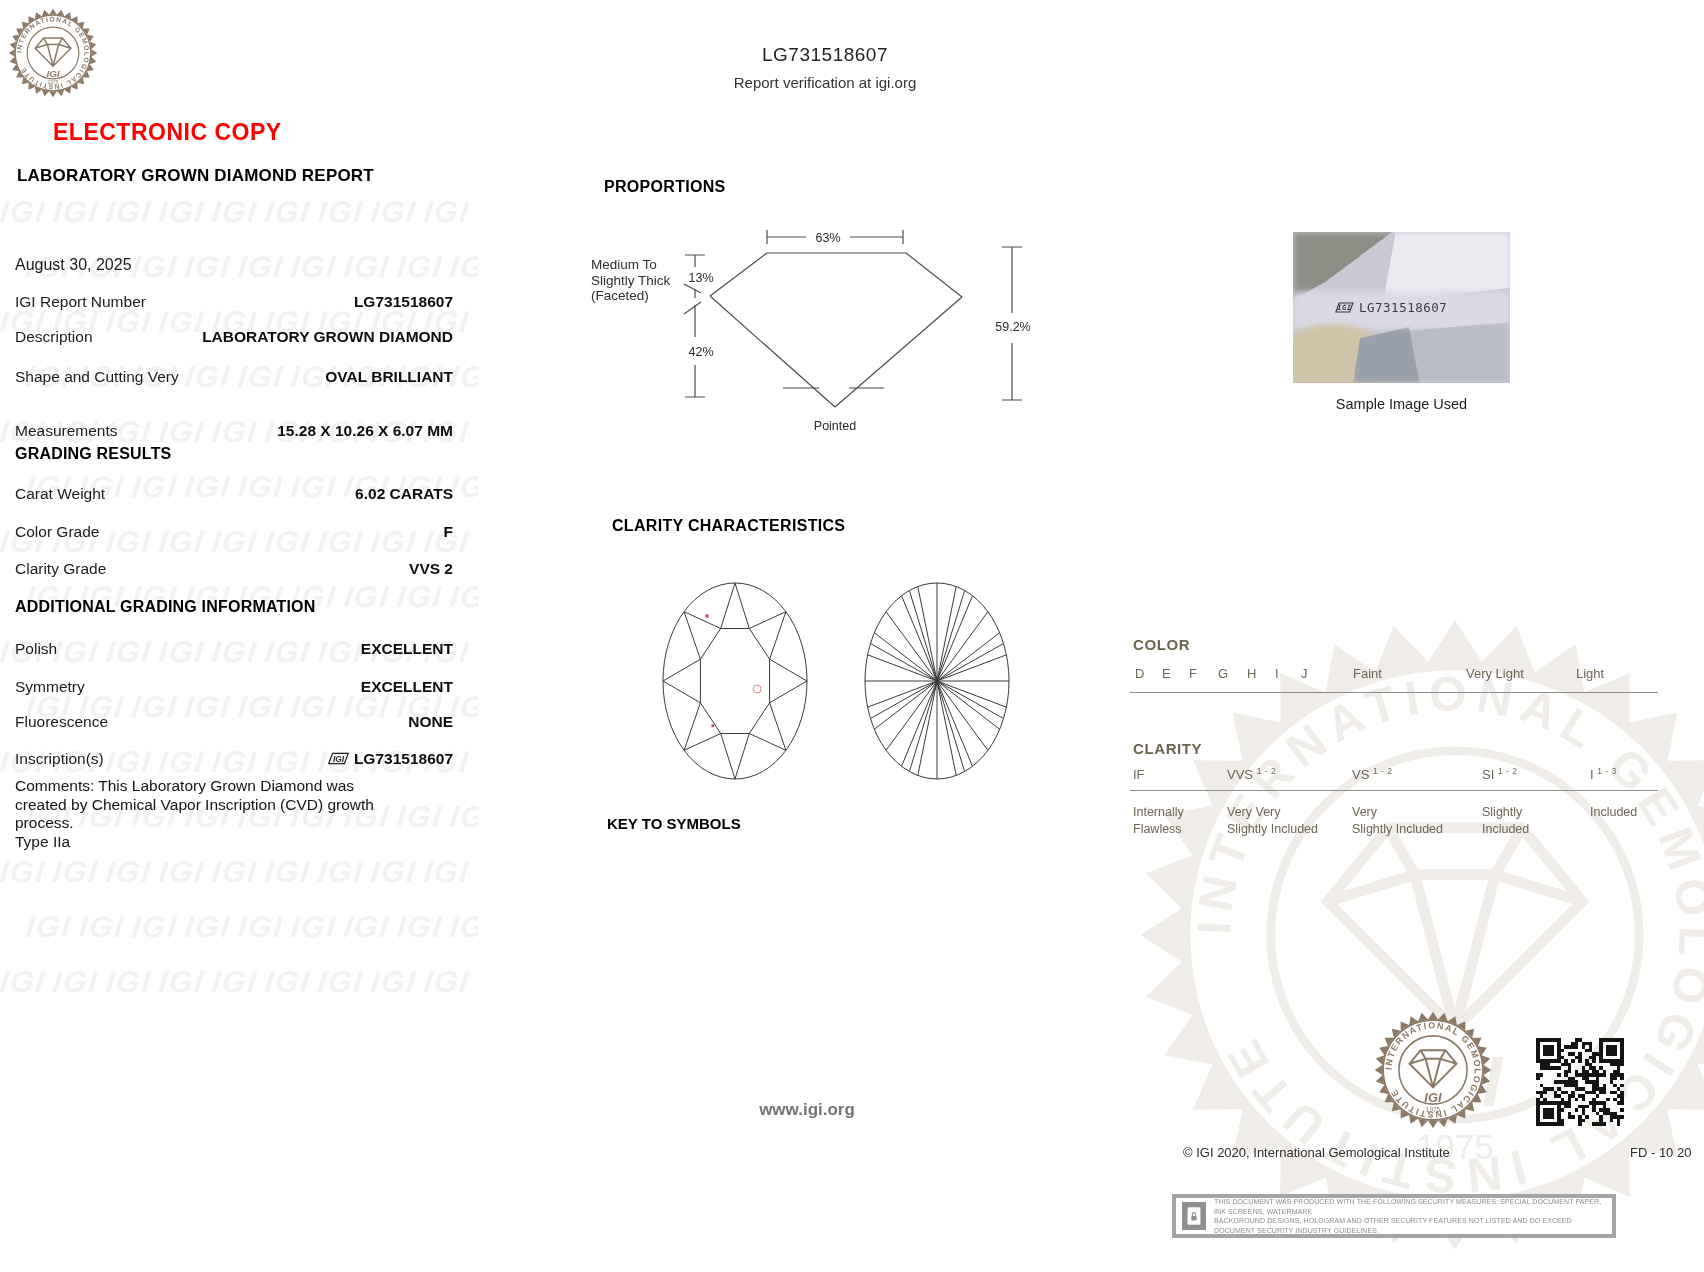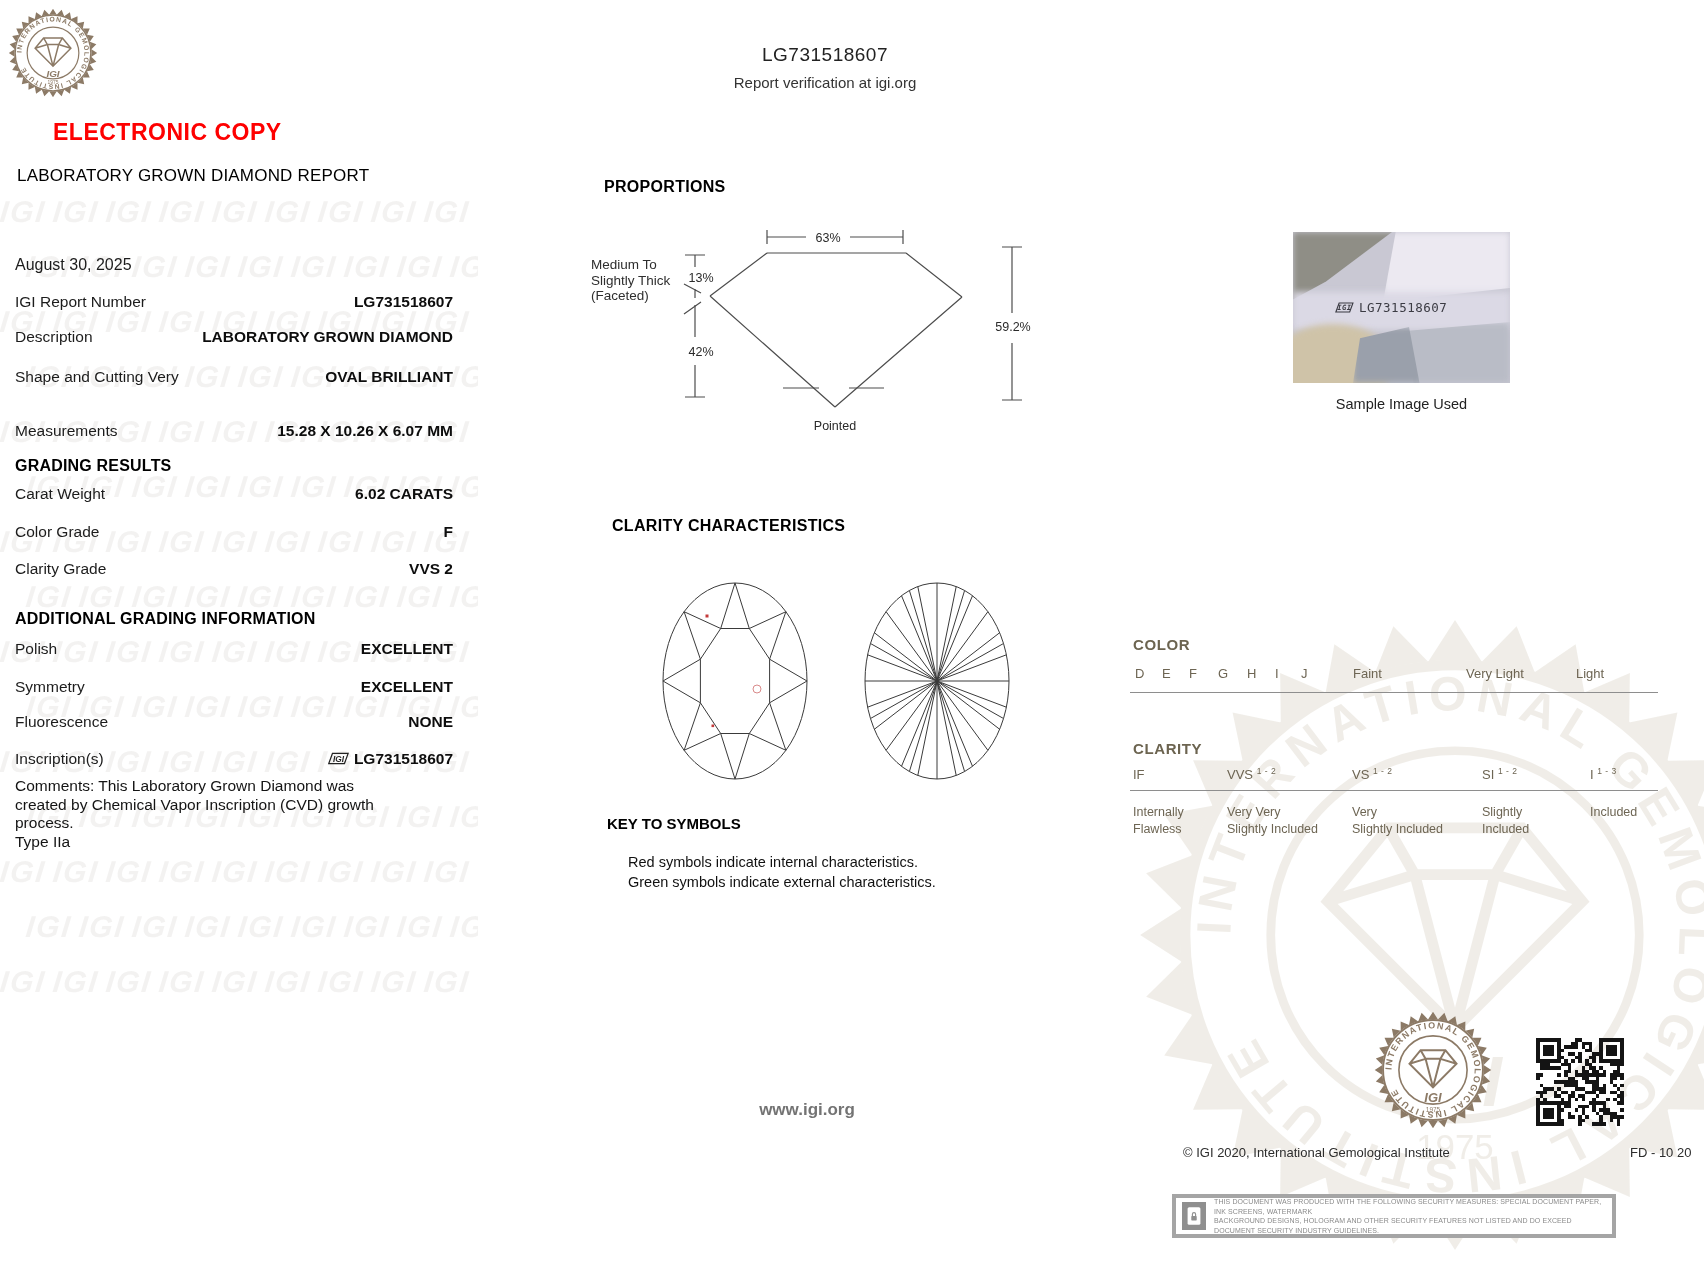--- a/index.html
+++ b/index.html
@@ -11,26 +11,26 @@
   #hdr-logo{left:6px;top:6px;width:94px;height:94px;}
   #org-name{left:129px;top:20px;font-size:21.5px;font-weight:bold;color:#3e3a37;line-height:28px;letter-spacing:.4px;}
   #electronic-copy{left:53px;top:119px;font-size:23px;font-weight:bold;color:#fe0000;letter-spacing:.5px;}
   #top-number{left:625px;top:44px;width:400px;text-align:center;font-size:19px;color:#222;letter-spacing:.5px;}
   #top-verify{left:625px;top:74px;width:400px;text-align:center;font-size:15px;color:#333;}
 
   
   #wm-left{left:0;top:195px;width:478px;height:825px;overflow:hidden;pointer-events:none;}
   .wm-tile{position:absolute;font-size:30px;font-weight:bold;font-style:italic;
            color:rgba(125,115,105,0.09);letter-spacing:2px;transform:skewX(-6deg);}
-  #report-title{left:17px;top:166px;font-size:17px;font-weight:normal;color:#000;letter-spacing:.2px;}
+  #report-title{left:17px;top:166px;font-size:17px;font-weight:bold;color:#000;letter-spacing:.2px;}
   #report-date{left:15px;top:256px;font-size:16px;color:#1c1c1c;}
   .frow{position:absolute;left:15px;width:438px;height:19px;}
   .frow .lab{position:absolute;left:0;top:0;font-size:15.5px;color:#1c1c1c;white-space:nowrap;}
   .frow .val{position:absolute;right:0;top:0;font-size:15.5px;font-weight:bold;color:#0d0d0d;white-space:nowrap;}
-  .sechead{position:absolute;left:15px;font-size:16px;font-weight:bold;color:#000;letter-spacing:.2px;margin-top:12px;}
+  .sechead{position:absolute;left:15px;font-size:16px;font-weight:bold;color:#000;letter-spacing:.2px;}
   .mini-igi{display:inline-block;vertical-align:-2px;margin-right:4px;}
   #comments{left:15px;top:777px;font-size:15.5px;line-height:18.5px;color:#141414;}
 
   
   #prop-head{left:604px;top:178px;font-size:16px;font-weight:bold;color:#000;letter-spacing:.3px;}
   #prop-svg{left:535px;top:225px;width:500px;height:215px;}
   #girdle-note{left:591px;top:257px;font-size:13.5px;line-height:15.5px;color:#2e2e2e;}
   .pline{stroke:#4d4d4d;stroke-width:1.2;fill:none;}
   .ptxt{font-family:"Liberation Sans",sans-serif;font-size:12.5px;fill:#2a2a2a;}
 
@@ -368,24 +368,20 @@
       <path class="cline" d="M297,123 L366.4,149.2 M297,123 L359.7,171.3"></path>
       <path class="cline" d="M297,123 L332.5,208.3 M297,123 L316.2,217.4"></path>
       <path class="cline" d="M297,123 L277.8,217.4 M297,123 L261.5,208.3"></path>
       <path class="cline" d="M297,123 L234.3,171.3 M297,123 L227.6,149.2"></path>
       <path class="cline" d="M297,123 L227.6,96.8 M297,123 L234.3,74.7"></path>
       <path class="cline" d="M297,123 L261.5,37.7 M297,123 L277.8,28.6"></path>
       <path class="cline" d="M297,123 L316.2,28.6 M297,123 L332.5,37.7"></path>
       <path class="cline" d="M297,123 L359.7,74.7 M297,123 L366.4,96.8"></path>
     </svg>
   <div class="abs" id="key-head">KEY TO SYMBOLS</div>
-  <div class="abs" id="key-lines">
-    <div>Red symbols indicate internal characteristics.</div>
-    <div>Green symbols indicate external characteristics.</div>
-  </div>
 
   <div class="abs" id="wm-seal"><svg viewBox="0 0 100 100" width="100%" height="100%">
     <polygon points="97.0,50.0 90.8,54.0 96.1,59.2 89.2,61.9 93.4,68.0 86.2,69.3 89.1,76.1 81.7,76.0 83.2,83.2 76.0,81.7 76.1,89.1 69.3,86.2 68.0,93.4 61.9,89.2 59.2,96.1 54.0,90.8 50.0,97.0 46.0,90.8 40.8,96.1 38.1,89.2 32.0,93.4 30.7,86.2 23.9,89.1 24.0,81.7 16.8,83.2 18.3,76.0 10.9,76.1 13.8,69.3 6.6,68.0 10.8,61.9 3.9,59.2 9.2,54.0 3.0,50.0 9.2,46.0 3.9,40.8 10.8,38.1 6.6,32.0 13.8,30.7 10.9,23.9 18.3,24.0 16.8,16.8 24.0,18.3 23.9,10.9 30.7,13.8 32.0,6.6 38.1,10.8 40.8,3.9 46.0,9.2 50.0,3.0 54.0,9.2 59.2,3.9 61.9,10.8 68.0,6.6 69.3,13.8 76.1,10.9 76.0,18.3 83.2,16.8 81.7,24.0 89.1,23.9 86.2,30.7 93.4,32.0 89.2,38.1 96.1,40.8 90.8,46.0" fill="#d9d2c4"></polygon>
     <circle cx="50" cy="50" r="41" fill="#fff"></circle>
     <circle cx="50" cy="50" r="40.3" fill="none" stroke="#d9d2c4" stroke-width="1.6"></circle>
     <circle cx="50" cy="50" r="27.5" fill="none" stroke="#d9d2c4" stroke-width="1.3"></circle>
     <defs>
           <path id="sealtp3" d="M50,50 m-33.5,0 a33.5,33.5 0 1,1 67,0 a33.5,33.5 0 1,1 -67,0"></path>
         </defs>
     <text font-size="7.2" font-weight="bold" fill="#d9d2c4" letter-spacing="1.2" font-family="Liberation Sans,sans-serif">

